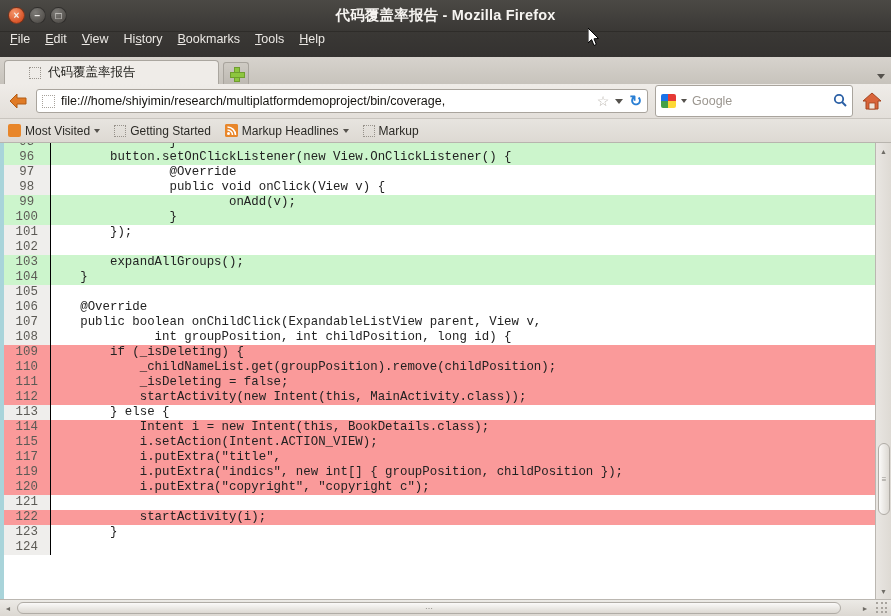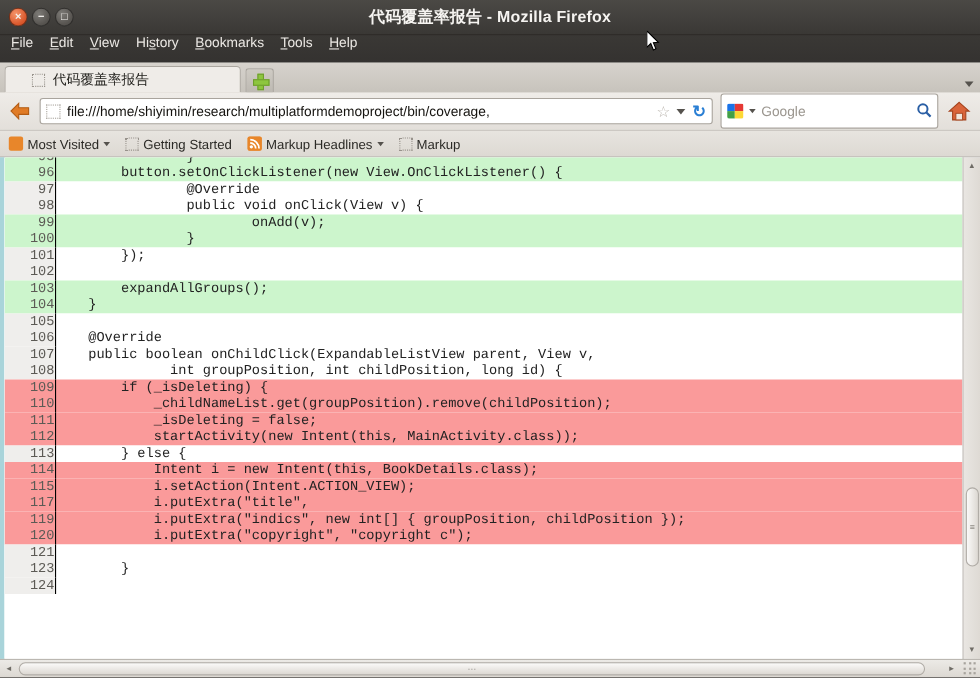--- a/index.html
+++ b/index.html
@@ -230,21 +230,21 @@
     top: -8px; left: 0;
     width: 100%;
     border-collapse: collapse;
     font-family: "Liberation Mono", "DejaVu Sans Mono", monospace;
     font-size: 12.4px;
   }
   #code-table tr { height: 15px; }
   #code-table td { padding: 0; vertical-align: top; line-height: 15px; }
   td.gutter {
     width: 46px;
-    text-align: right;
+    text-align: center;
     padding-right: 6px;
     color: #5c5a55;
     border-right: 1px solid #000;
     font-size: 12.4px;
     user-select: none;
     white-space: pre;
   }
   td.code {
     padding-left: 4px;
     white-space: pre;
@@ -528,20 +528,24 @@
               <td class="code">            i.putExtra("indics", new int[] { groupPosition, childPosition });</td>
             </tr>
             <tr class="unc">
               <td class="gutter">120</td>
               <td class="code">            i.putExtra("copyright", "copyright c");</td>
             </tr>
             <tr class="neu">
               <td class="gutter">121</td>
               <td class="code"></td>
             </tr>
+            <tr class="unc">
+              <td class="gutter">122</td>
+              <td class="code">            startActivity(i);</td>
+            </tr>
             <tr class="neu">
               <td class="gutter">123</td>
               <td class="code">        }</td>
             </tr>
             <tr class="neu">
               <td class="gutter">124</td>
               <td class="code"></td>
             </tr>
           </tbody>
       </table>

